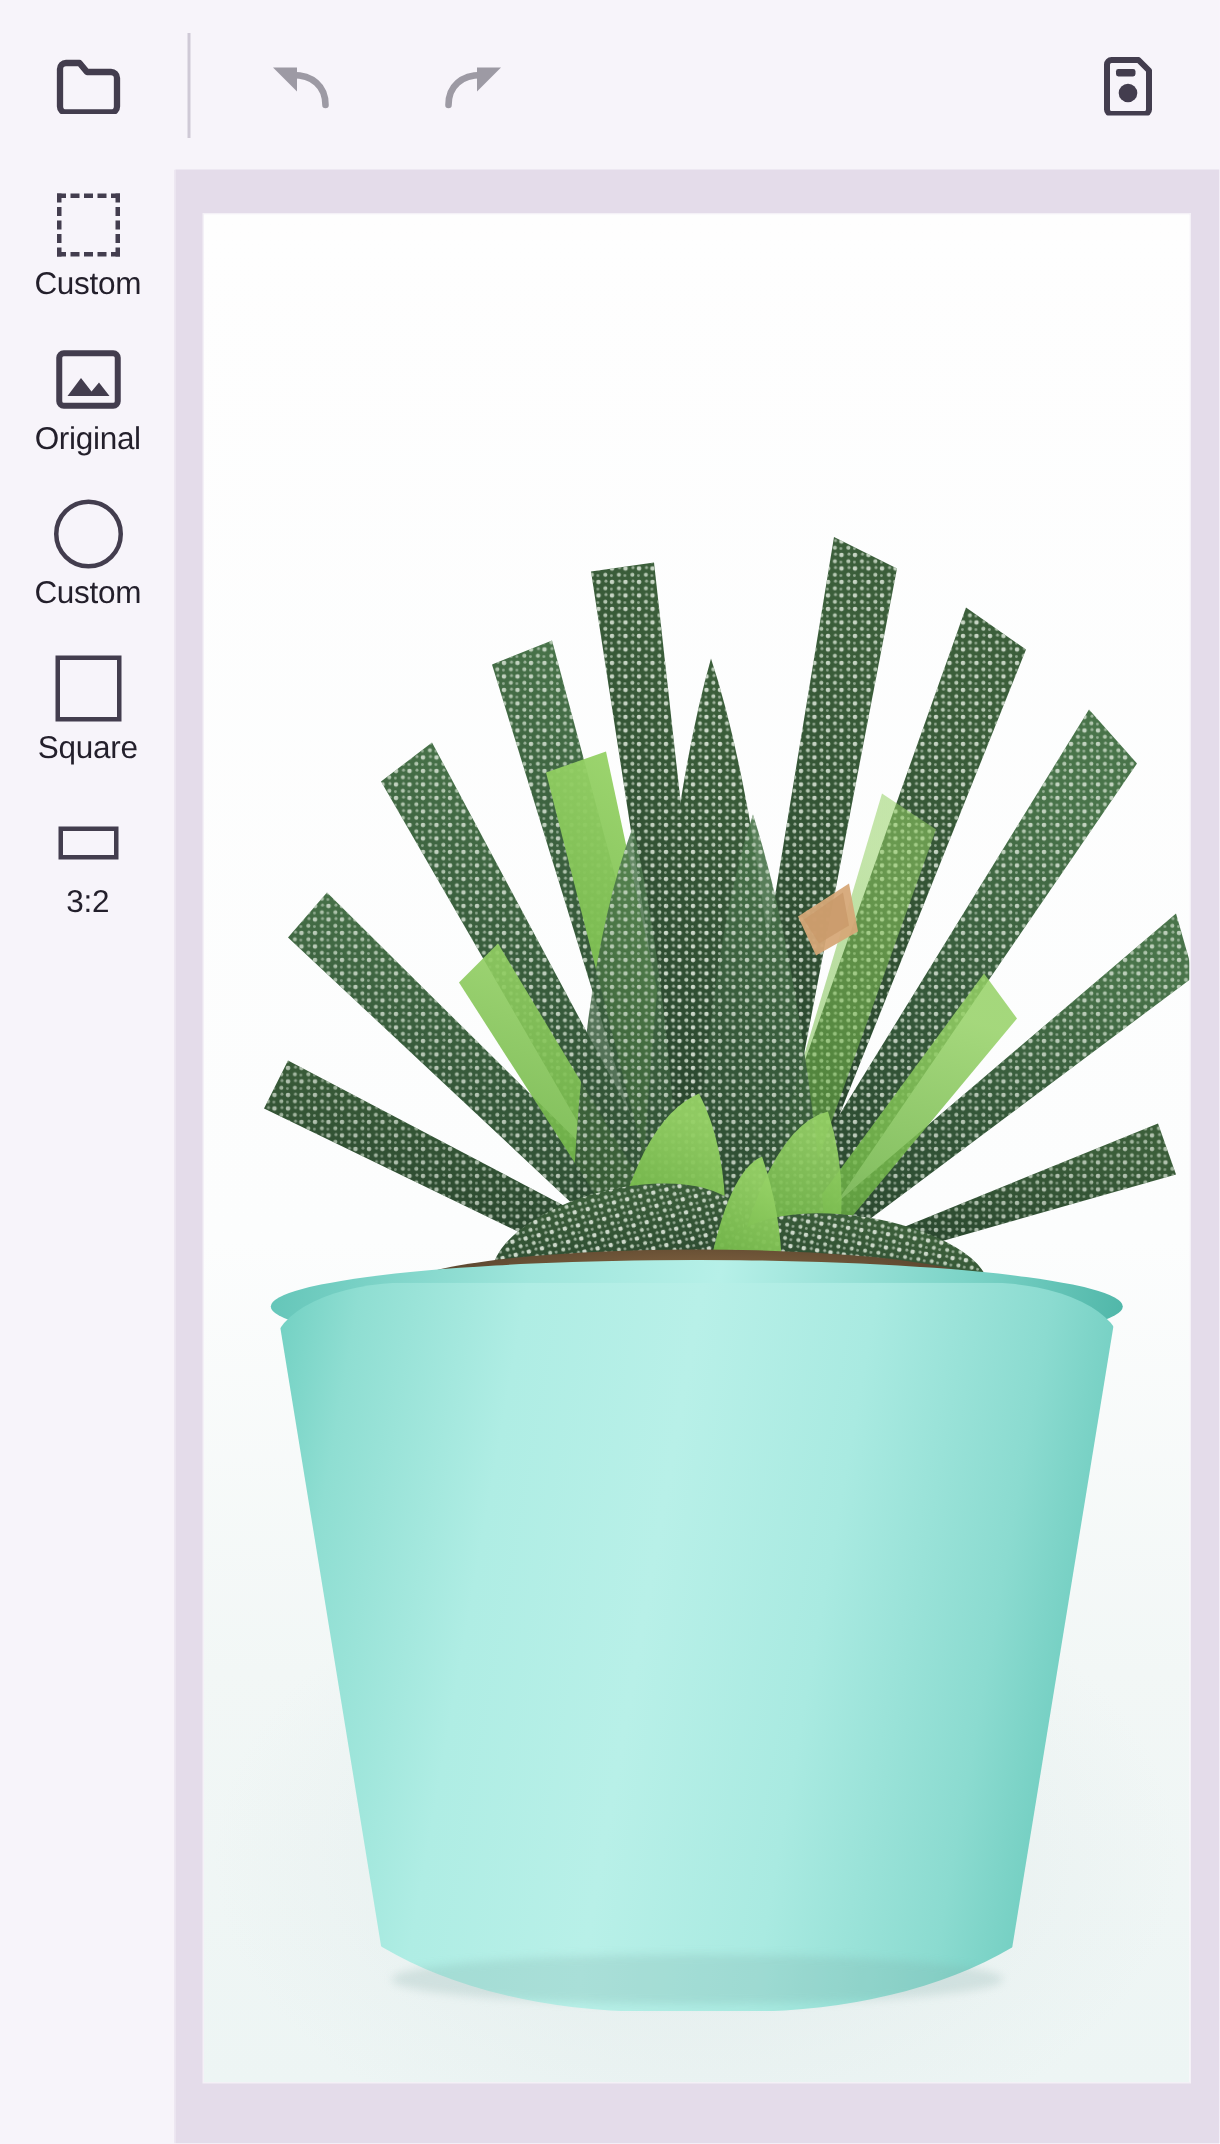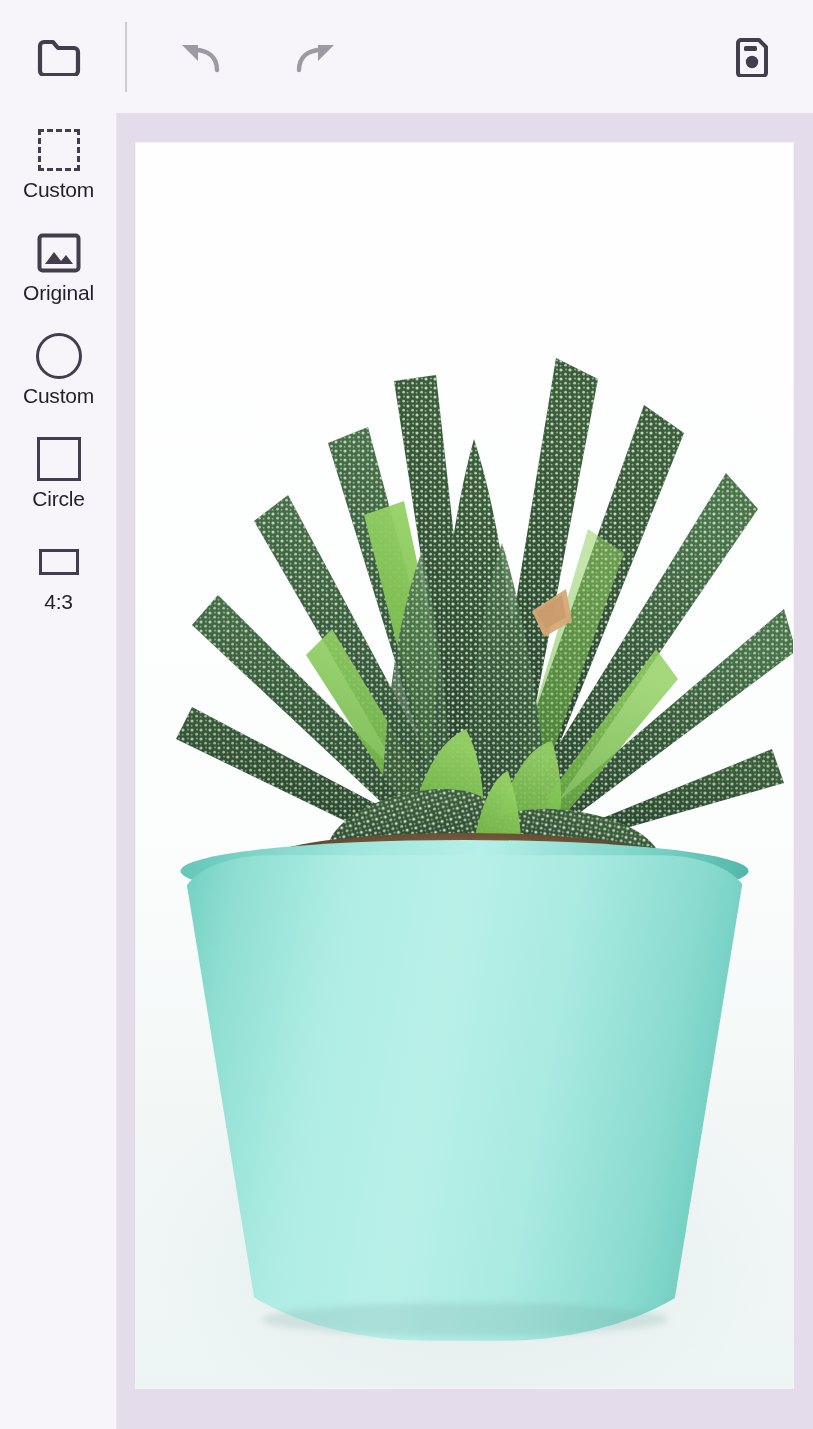--- a/index.html
+++ b/index.html
@@ -253,30 +253,30 @@
           <span class="shape sh-circle"></span>
         </span>
         <span class="ratio-label">Custom</span>
       </div>
 
 
       <div class="ratio-item">
         <span class="ratio-ico">
           <span class="shape sh-square"></span>
         </span>
-        <span class="ratio-label">Circle</span>
-      </div>
-
-
-      <div class="ratio-item">
-        <span class="ratio-ico">
-          <span class="shape sh-r43"></span>
-        </span>
-        <span class="ratio-label">4:3</span>
-      </div>
+        <span class="ratio-label">Square</span>
+      </div>
+
+      <div class="ratio-item">
+        <span class="ratio-ico">
+          <span class="shape sh-r32"></span>
+        </span>
+        <span class="ratio-label">3:2</span>
+      </div>
+
 
 
 
 
     </div>
 
     <div class="canvas-area">
       <div class="crop-stage">
 
         <div class="photo" title="Haworthia succulent plant in mint green ceramic pot on white background">

